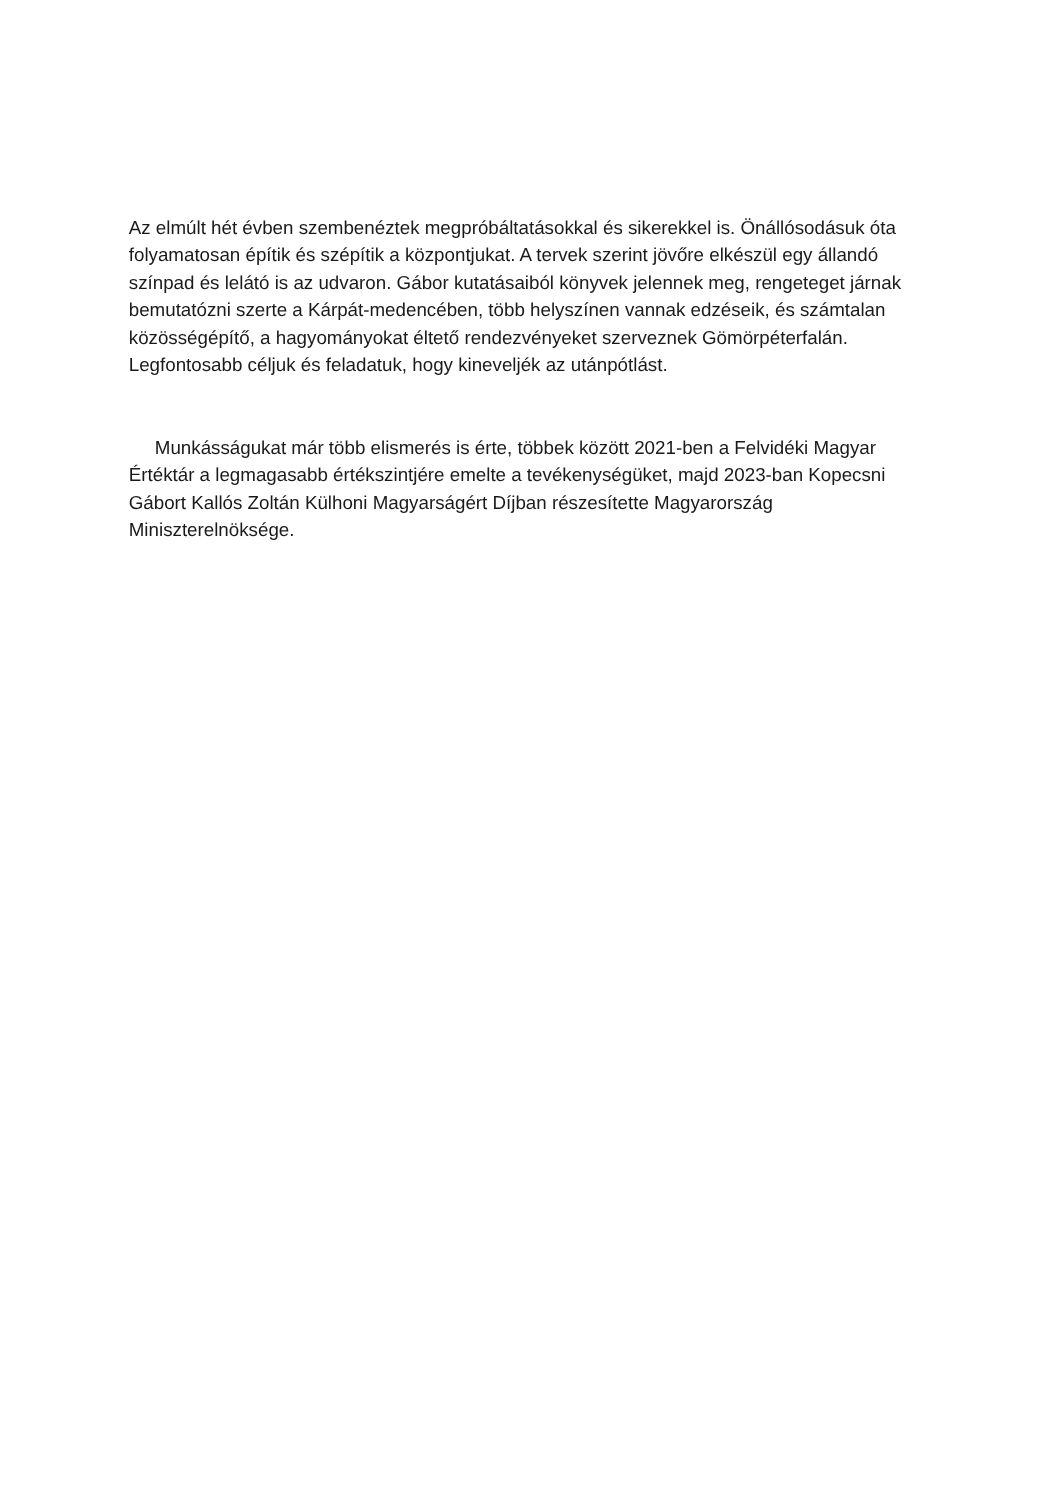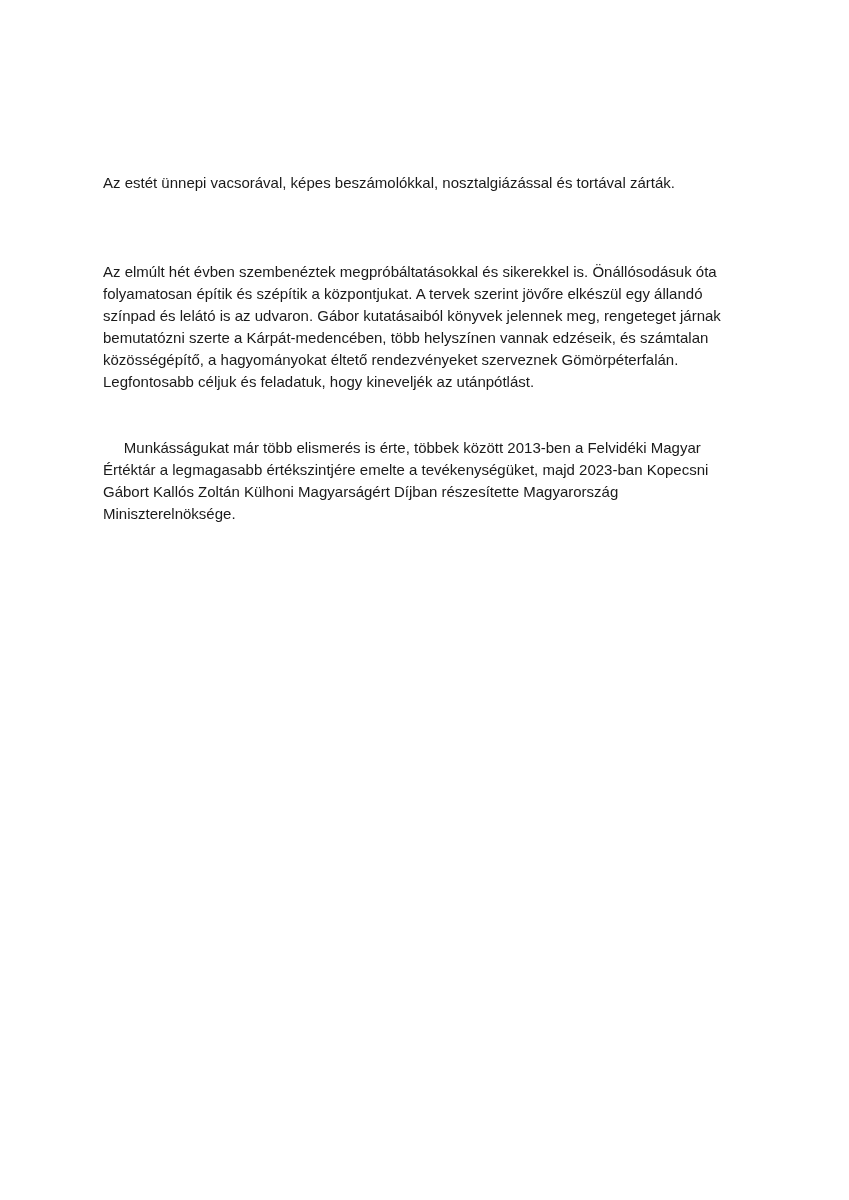--- a/index.html
+++ b/index.html
@@ -34,25 +34,24 @@
   .closing-note {
     margin-top: 48px;
     font-style: italic;
   }
 </style>
 </head>
 <body>
 
 <div class="page">
   <div class="text-block">
-    <p class="para para-first">Az estét ünnepi vacsorával, képes beszámolókkal, nosztalgiázással és tortával zárták.</p>
     <p class="para">Az elmúlt hét évben szembenéztek megpróbáltatásokkal és sikerekkel is. Önállósodásuk óta
 folyamatosan építik és szépítik a központjukat. A tervek szerint jövőre elkészül egy állandó
 színpad és lelátó is az udvaron. Gábor kutatásaiból könyvek jelennek meg, rengeteget járnak
 bemutatózni szerte a Kárpát-medencében, több helyszínen vannak edzéseik, és számtalan
 közösségépítő, a hagyományokat éltető rendezvényeket szerveznek Gömörpéterfalán.
 Legfontosabb céljuk és feladatuk, hogy kineveljék az utánpótlást.</p>
-    <p class="para">     Munkásságukat már több elismerés is érte, többek között 2013-ben a Felvidéki Magyar
+    <p class="para">     Munkásságukat már több elismerés is érte, többek között 2021-ben a Felvidéki Magyar
 Értéktár a legmagasabb értékszintjére emelte a tevékenységüket, majd 2023-ban Kopecsni
 Gábort Kallós Zoltán Külhoni Magyarságért Díjban részesítette Magyarország
 Miniszterelnöksége.</p>
   </div>
 </div>
 
 </body></html>

